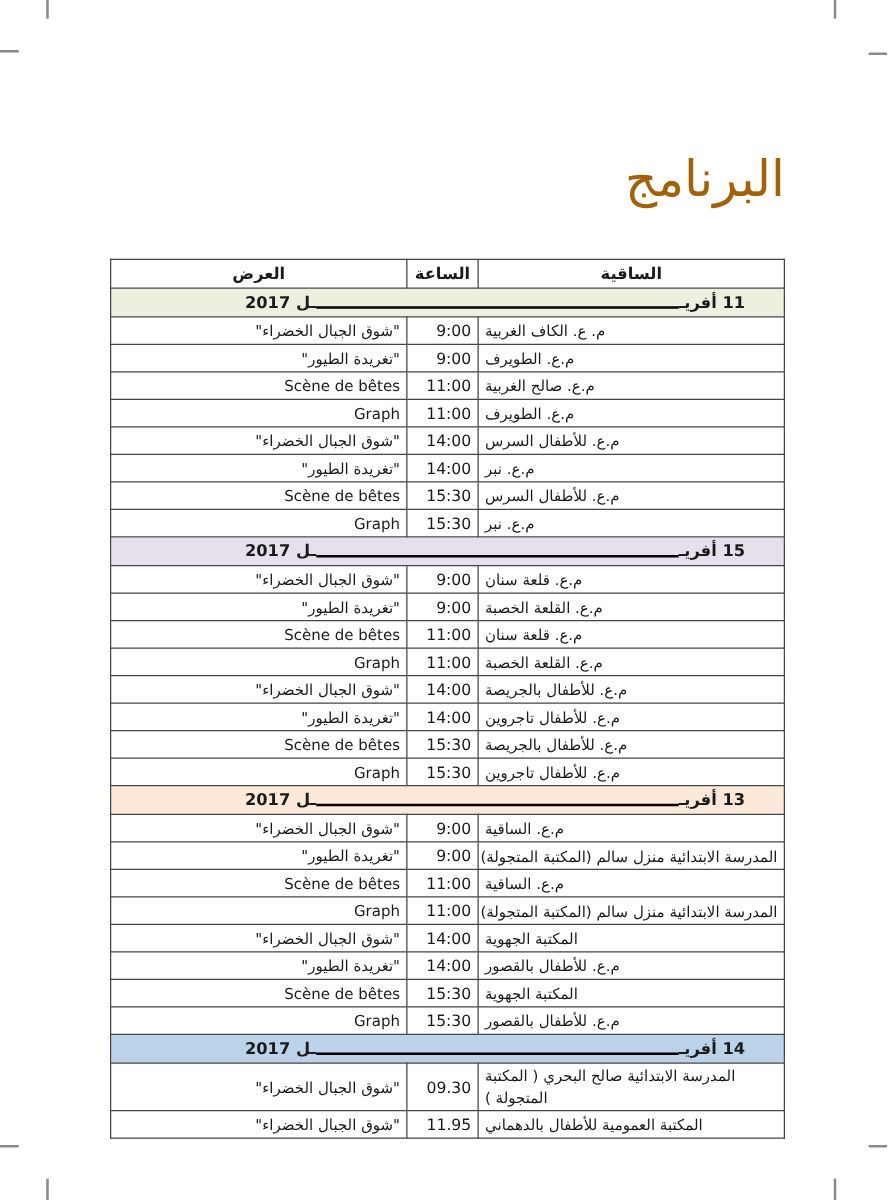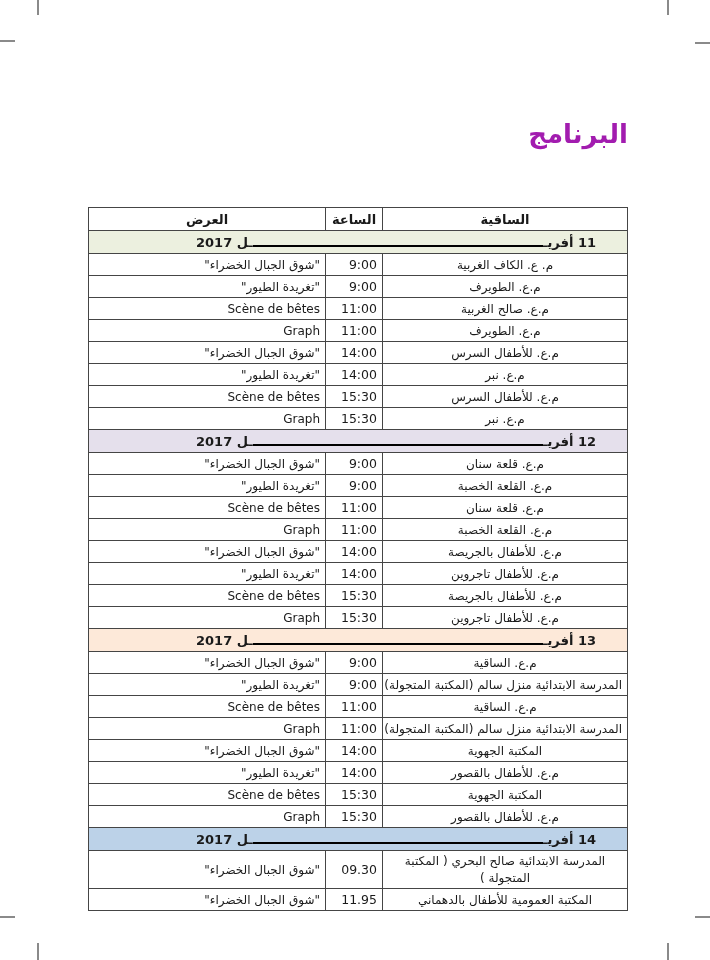--- a/index.html
+++ b/index.html
@@ -15,21 +15,21 @@
   .crop.tl-h{left:0;top:40px;}
   .crop.tr-v{left:667px;top:0;}
   .crop.tr-h{left:695px;top:42px;}
   .crop.bl-h{left:0;top:916px;}
   .crop.bl-v{left:37px;top:943px;height:17px;}
   .crop.br-h{left:695px;top:916px;}
   .crop.br-v{left:667px;top:943px;height:17px;}
 
   .doc-title{
     position:absolute;top:118px;right:82px;margin:0;
-    direction:rtl;font-size:26px;font-weight:700;color:#a21caf;
+    direction:rtl;font-size:40px;font-weight:400;color:#a16207;
     letter-spacing:0;line-height:1.3;
   }
 
   table.program{
     position:absolute;left:88px;top:207px;width:539px;
     border-collapse:collapse;table-layout:fixed;
     font-size:12px;
     padding-left:12px;
   }
   table.program col.c-show{width:237px;}
@@ -38,21 +38,21 @@
   table.program th, table.program td{
     border:1px solid #454545;padding:0 5px;height:21px;
     vertical-align:middle;overflow:hidden;
   }
   table.program thead th{
     font-weight:bold;text-align:center;font-size:13px;height:22px;
     direction:rtl;background:#fff;
   }
   td.show-cell{text-align:right;direction:rtl;padding-right:8px;white-space:nowrap;}
   td.time-cell{text-align:right;direction:ltr;font-size:12.5px;white-space:nowrap;}
-  td.place-cell{text-align:center;direction:rtl;padding-right:5px;white-space:nowrap;}
+  td.place-cell{text-align:left;direction:rtl;padding-right:5px;white-space:nowrap;}
   tr.tall td{height:35px;}
   tr.tall td.place-cell{white-space:normal;line-height:1.35;padding-top:1px;padding-bottom:1px;}
 
   td.band{padding:0;height:22px;}
   .date-band{
     display:flex;align-items:flex-end;direction:rtl;height:22px;
     padding-right:26px;padding-left:102px;font-weight:bold;font-size:13px;
   }
   .date-band span{line-height:21px;white-space:nowrap;}
   .kashida{flex:1 1 auto;border-bottom:2px solid #000;margin-bottom:6px;min-width:30px;}
@@ -132,21 +132,21 @@
           <td class="place-cell">م.ع. للأطفال السرس</td>
         </tr>
         <tr>
           <td class="show-cell">Graph</td>
           <td class="time-cell">15:30</td>
           <td class="place-cell">م.ع. نبر</td>
         </tr>
         <tr>
           <td colspan="3" class="band" style="background: rgb(229, 224, 236);">
             <div class="date-band" dir="rtl">
-              <span>12 أفريـ</span>
+              <span>15 أفريـ</span>
               <span class="kashida"></span>
               <span>ـل 2017</span>
             </div>
           </td>
         </tr>
         <tr>
           <td class="show-cell">"شوق الجبال الخضراء"</td>
           <td class="time-cell">9:00</td>
           <td class="place-cell">م.ع. قلعة سنان</td>
         </tr>

